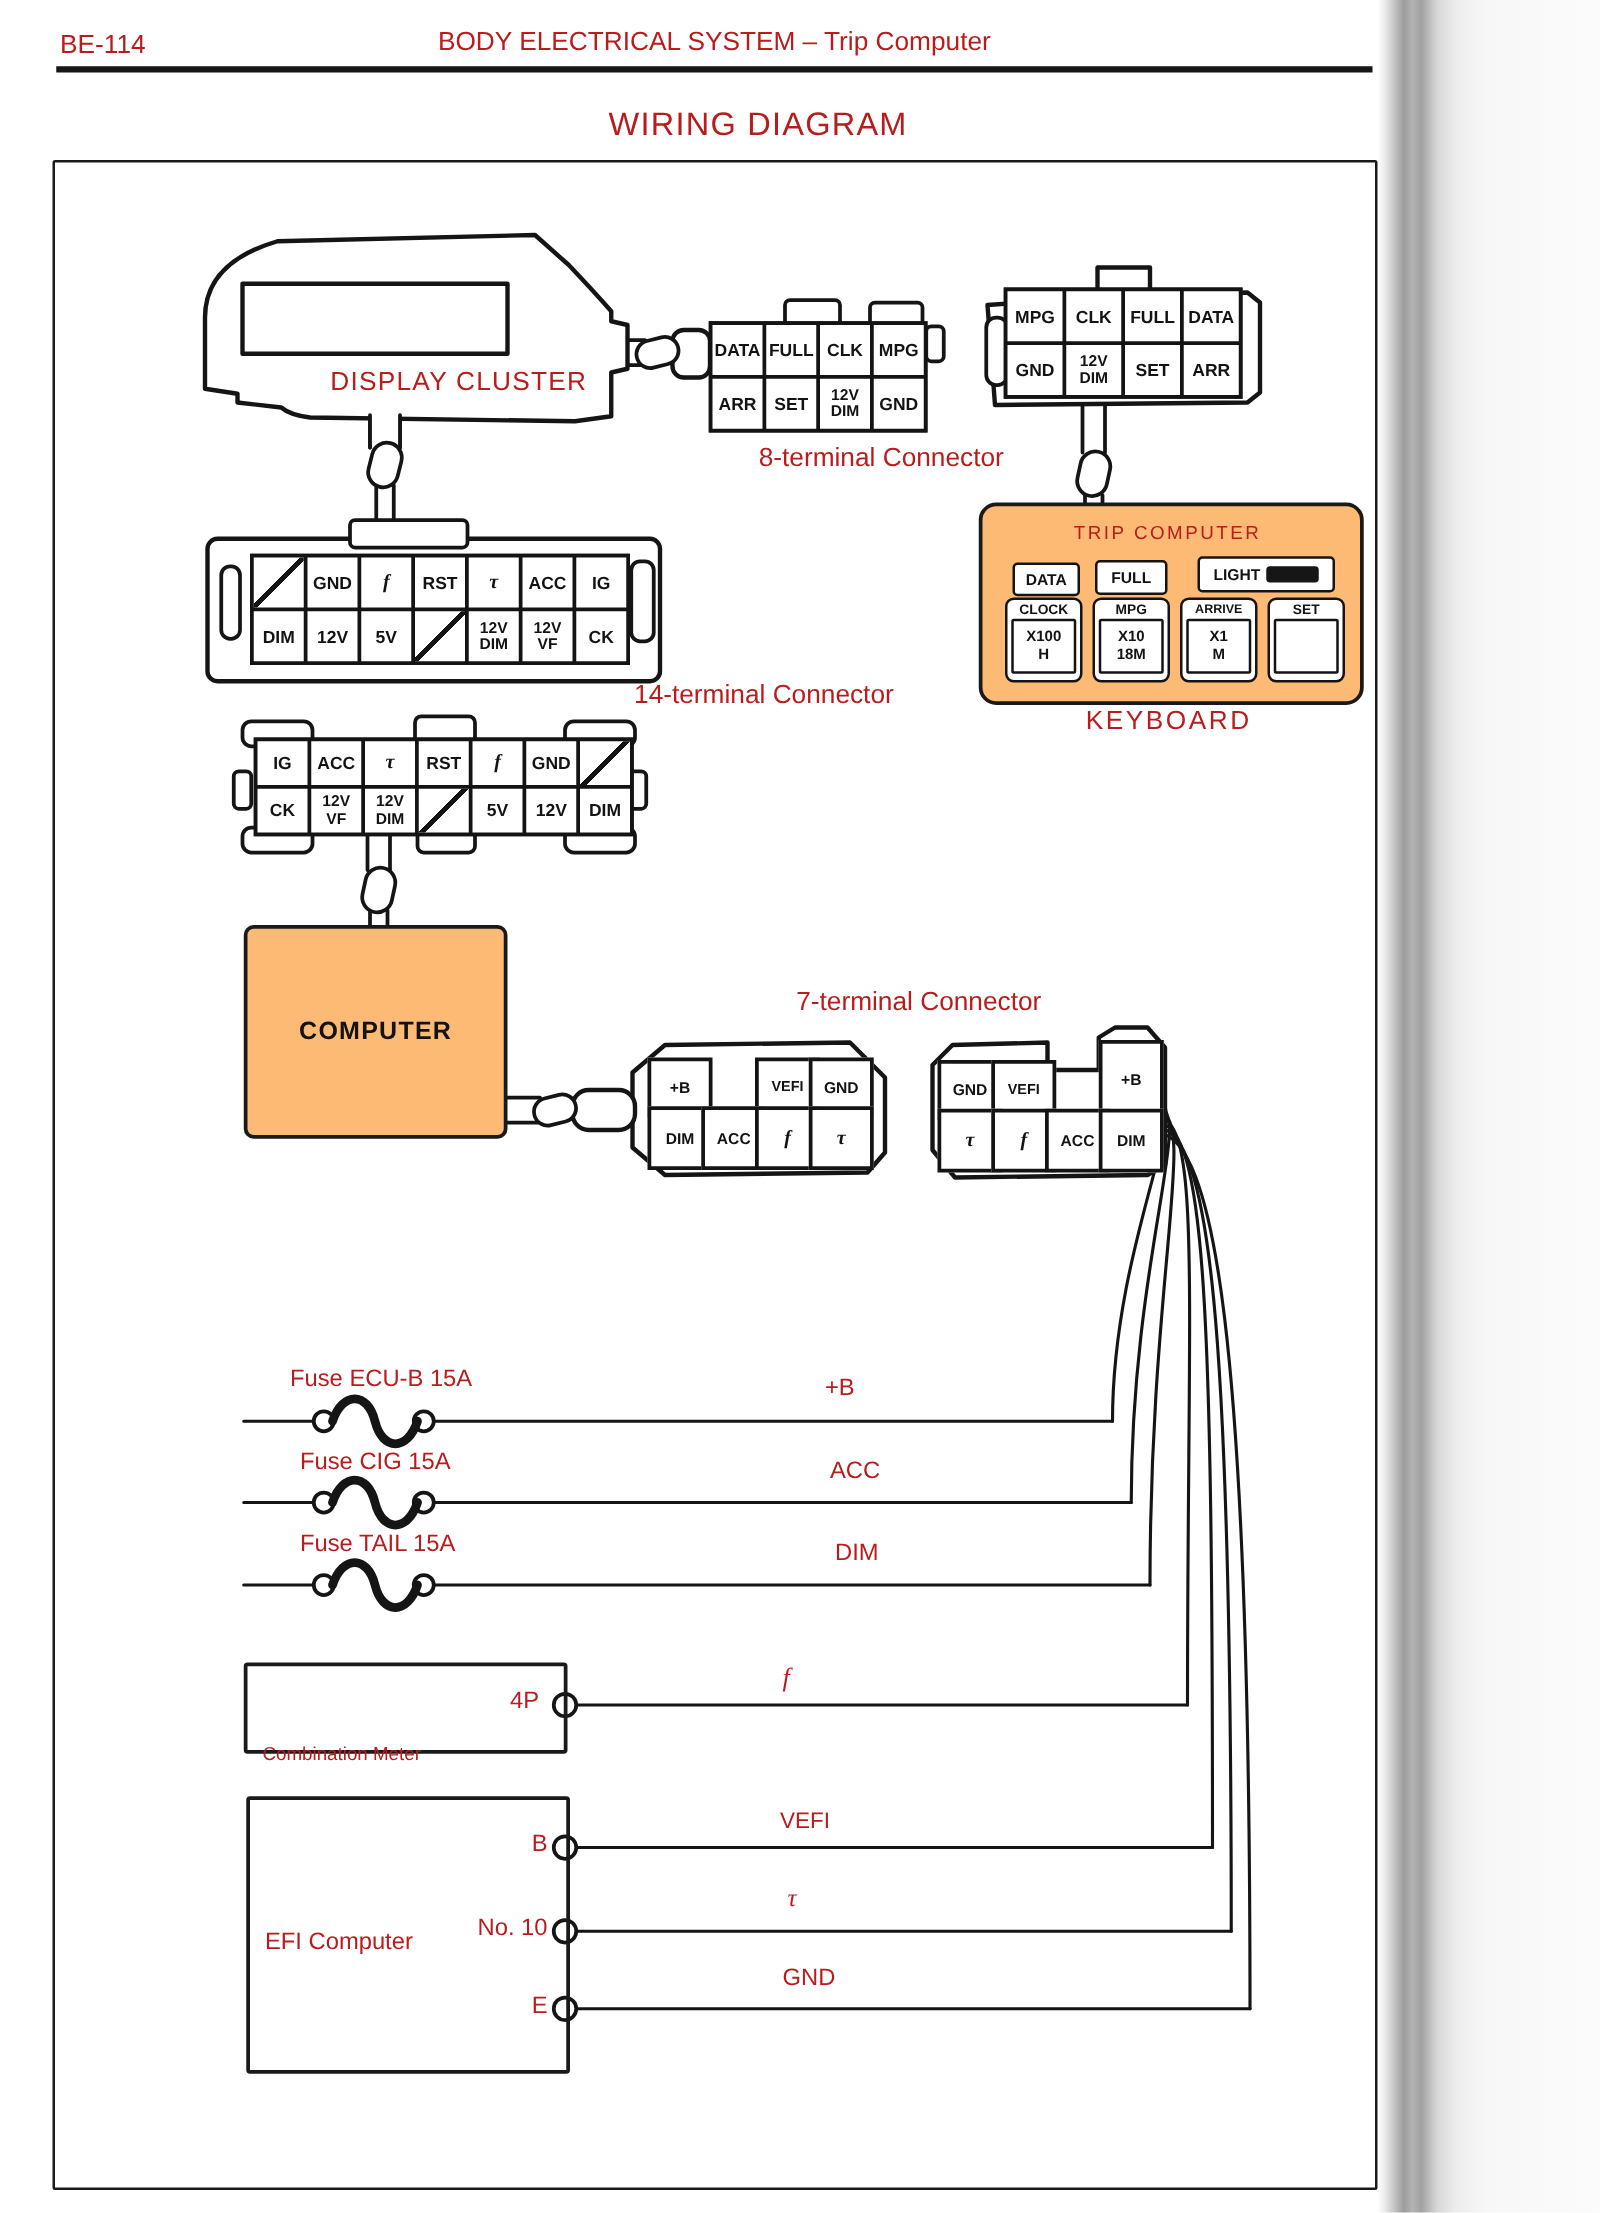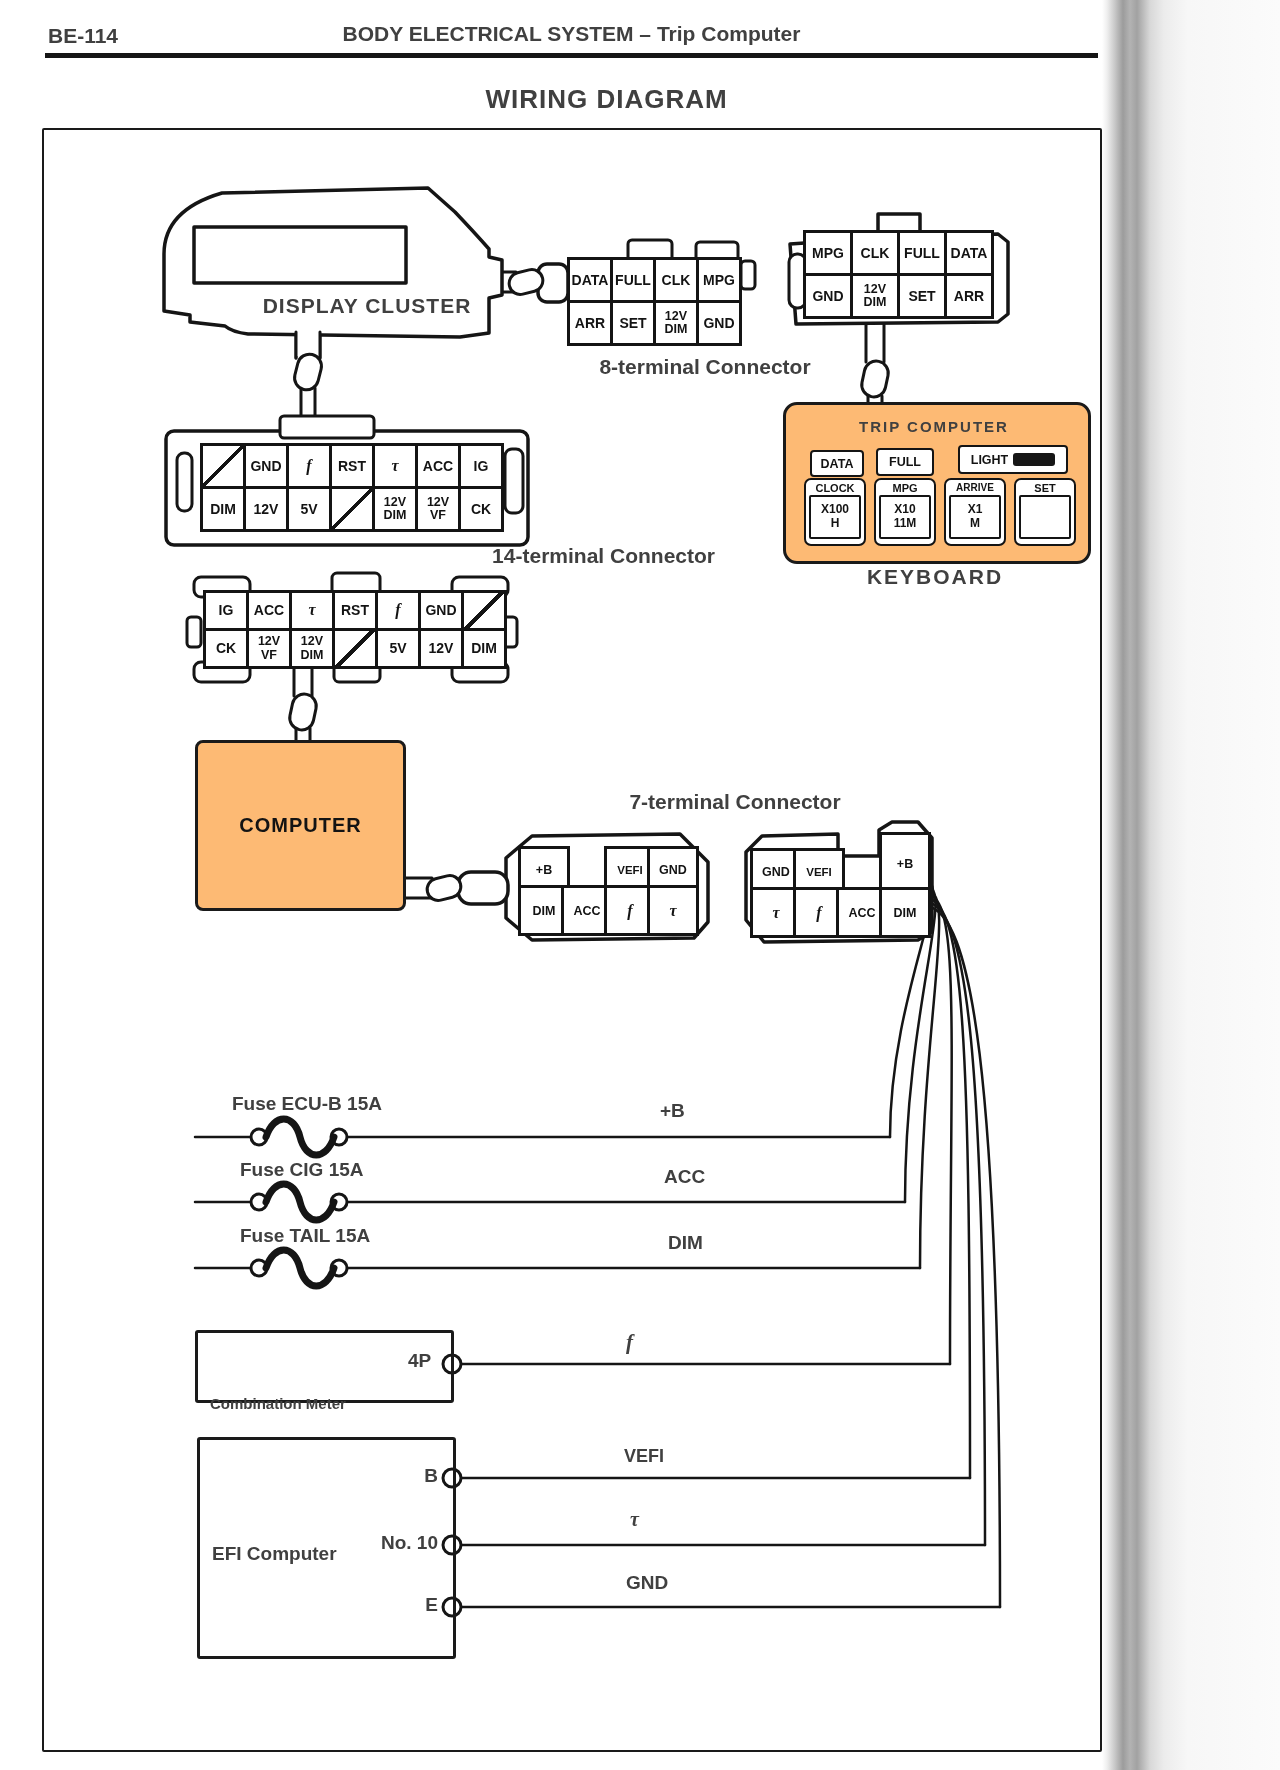--- a/index.html
+++ b/index.html
@@ -1,19 +1,19 @@
 <!DOCTYPE html>
 <html><head>
 <meta charset="utf-8">
 <style>
   html,body{margin:0;padding:0;}
   body{width:1280px;height:1770px;position:relative;background:#fff;
        font-family:"Liberation Sans",sans-serif;color:#131313;overflow:hidden;}
   .abs{position:absolute;}
-  .lbl{position:absolute;font-weight:bold;color:#404040;white-space:nowrap;}
+  .lbl{position:absolute;font-weight:normal;color:#b91c1c;white-space:nowrap;}
   .cap{text-align:center;white-space:nowrap;}
   .rule{position:absolute;background:#151515;}
   .frame{position:absolute;border:3px solid #1a1a1a;}
   
   .cgrid{position:absolute;display:grid;background:#141414;border:3px solid #141414;gap:3px;}
   .cgrid .cell{background:#fff;display:flex;align-items:center;justify-content:center;
        font-weight:bold;font-size:14px;color:#131313;text-align:center;
        white-space:pre-line;line-height:1.05;}
   .cell.two{font-size:12.5px;}
   .cell.sym,.c7cell.sym{font-family:"Liberation Serif",serif;font-style:italic;font-size:16px;}
@@ -198,21 +198,21 @@
   <div class="klabel">CLOCK</div>
   <div class="kinner">
     <span>X100</span>
     <span>H</span>
   </div>
 </div>
 <div class="key" style="left:874px;top:478px;width:58px;height:64px;">
   <div class="klabel">MPG</div>
   <div class="kinner">
     <span>X10</span>
-    <span>11M</span>
+    <span>18M</span>
   </div>
 </div>
 <div class="key" style="left:944px;top:478px;width:58px;height:64px;">
   <div class="klabel" style="font-size:10px;">ARRIVE</div>
   <div class="kinner">
     <span>X1</span>
     <span>M</span>
   </div>
 </div>
 <div class="key" style="left:1014px;top:478px;width:58px;height:64px;">

